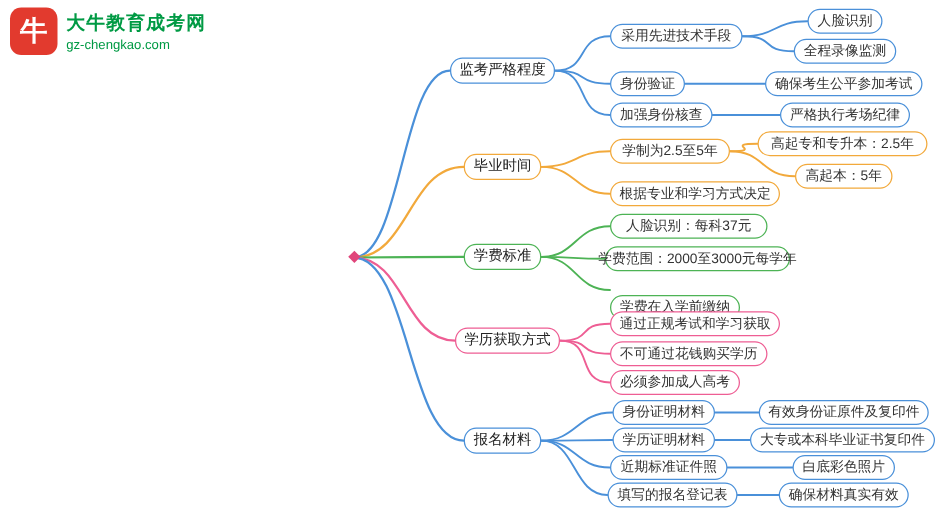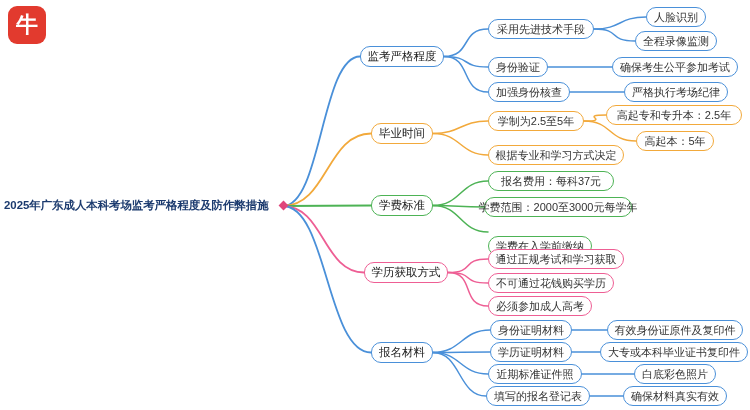--- a/index.html
+++ b/index.html
@@ -66,42 +66,43 @@
       <path d="M572,352 C600,352 572,352 600,352" stroke="#4a90d9" stroke-width="1.5" fill="none" stroke-linecap="round"></path>
       <path d="M433,352.5 C461,352.5 460,374 488,374" stroke="#4a90d9" stroke-width="1.5" fill="none" stroke-linecap="round"></path>
       <path d="M582,374 C610,374 606,374 634,374" stroke="#4a90d9" stroke-width="1.5" fill="none" stroke-linecap="round"></path>
       <path d="M433,352.5 C461,352.5 458,396 486,396" stroke="#4a90d9" stroke-width="1.5" fill="none" stroke-linecap="round"></path>
       <path d="M590,396 C618,396 595,396 623,396" stroke="#4a90d9" stroke-width="1.5" fill="none" stroke-linecap="round"></path>
     </svg>
 
   <div class="logo">
     <div class="logo-icon">牛</div>
     <div class="logo-text">
+      <div class="brand">大牛教育成考网</div>
+      <div class="domain">gz-chengkao.com</div>
     </div>
   </div>
 
-  <div class="root-title">2025年广东成人本科考场监考严格程度及防作弊措施</div>
   <div class="root-dot"></div>
 
   <div id="nodes">
       <div class="node lvl1" style="left: 360px; top: 46px; width: 84px; height: 21px; border-color: rgb(74, 144, 217);">监考严格程度</div>
       <div class="node" style="left: 488px; top: 19px; width: 106px; height: 20px; border-color: rgb(74, 144, 217);">采用先进技术手段</div>
       <div class="node" style="left: 646px; top: 7px; width: 60px; height: 20px; border-color: rgb(74, 144, 217);">人脸识别</div>
       <div class="node" style="left: 635px; top: 31px; width: 82px; height: 20px; border-color: rgb(74, 144, 217);">全程录像监测</div>
       <div class="node" style="left: 488px; top: 57px; width: 60px; height: 20px; border-color: rgb(74, 144, 217);">身份验证</div>
       <div class="node" style="left: 612px; top: 57px; width: 126px; height: 20px; border-color: rgb(74, 144, 217);">确保考生公平参加考试</div>
       <div class="node" style="left: 488px; top: 82px; width: 82px; height: 20px; border-color: rgb(74, 144, 217);">加强身份核查</div>
       <div class="node" style="left: 624px; top: 82px; width: 104px; height: 20px; border-color: rgb(74, 144, 217);">严格执行考场纪律</div>
       <div class="node lvl1" style="left: 371px; top: 123px; width: 62px; height: 21px; border-color: rgb(242, 169, 59); text-align: center;">毕业时间</div>
       <div class="node" style="left: 488px; top: 111px; width: 96px; height: 20px; border-color: rgb(242, 169, 59);">学制为2.5至5年</div>
       <div class="node" style="left: 606px; top: 105px; width: 136px; height: 20px; border-color: rgb(242, 169, 59);">高起专和专升本：2.5年</div>
       <div class="node" style="left: 636px; top: 131px; width: 78px; height: 20px; border-color: rgb(242, 169, 59);">高起本：5年</div>
       <div class="node" style="left: 488px; top: 145px; width: 136px; height: 20px; border-color: rgb(242, 169, 59);">根据专业和学习方式决定</div>
       <div class="node lvl1" style="left: 371px; top: 195px; width: 62px; height: 21px; border-color: rgb(77, 179, 85);">学费标准</div>
-      <div class="node" style="left: 488px; top: 171px; width: 126px; height: 20px; border-color: rgb(77, 179, 85);">报名费用：每科37元</div>
+      <div class="node" style="left: 488px; top: 171px; width: 126px; height: 20px; border-color: rgb(77, 179, 85);">人脸识别：每科37元</div>
       <div class="node" style="left: 484px; top: 197px; width: 148px; height: 20px; border-color: rgb(77, 179, 85);">学费范围：2000至3000元每学年</div>
       <div class="node" style="left: 488px; top: 236px; width: 104px; height: 20px; border-color: rgb(77, 179, 85);">学费在入学前缴纳</div>
       <div class="node lvl1" style="left: 364px; top: 262px; width: 84px; height: 21px; border-color: rgb(238, 94, 148);">学历获取方式</div>
       <div class="node" style="left: 488px; top: 249px; width: 136px; height: 20px; border-color: rgb(238, 94, 148);">通过正规考试和学习获取</div>
       <div class="node" style="left: 488px; top: 273px; width: 126px; height: 20px; border-color: rgb(238, 94, 148);">不可通过花钱购买学历</div>
       <div class="node" style="left: 488px; top: 296px; width: 104px; height: 20px; border-color: rgb(238, 94, 148);">必须参加成人高考</div>
       <div class="node lvl1" style="left: 371px; top: 342px; width: 62px; height: 21px; border-color: rgb(74, 144, 217);">报名材料</div>
       <div class="node" style="left: 490px; top: 320px; width: 82px; height: 20px; border-color: rgb(74, 144, 217);">身份证明材料</div>
       <div class="node" style="left: 607px; top: 320px; width: 136px; height: 20px; border-color: rgb(74, 144, 217);">有效身份证原件及复印件</div>
       <div class="node" style="left: 490px; top: 342px; width: 82px; height: 20px; border-color: rgb(74, 144, 217);">学历证明材料</div>

